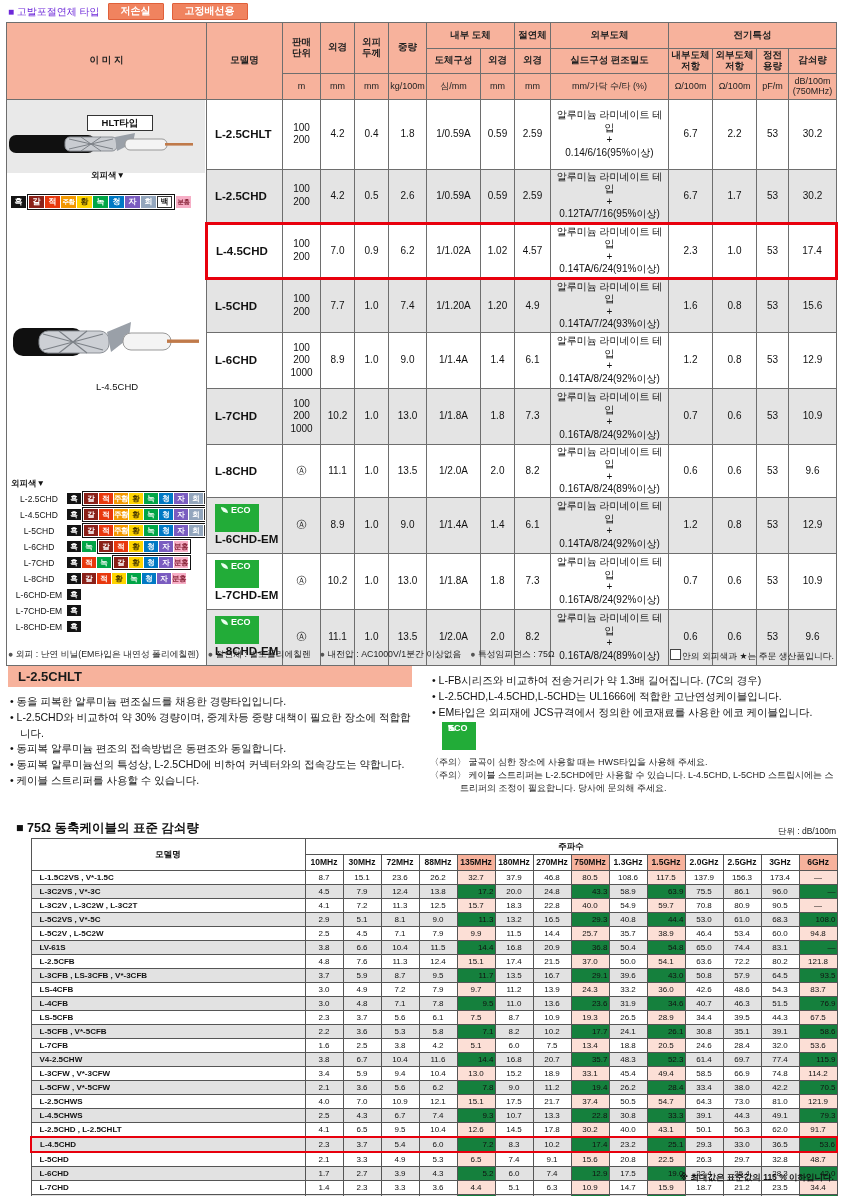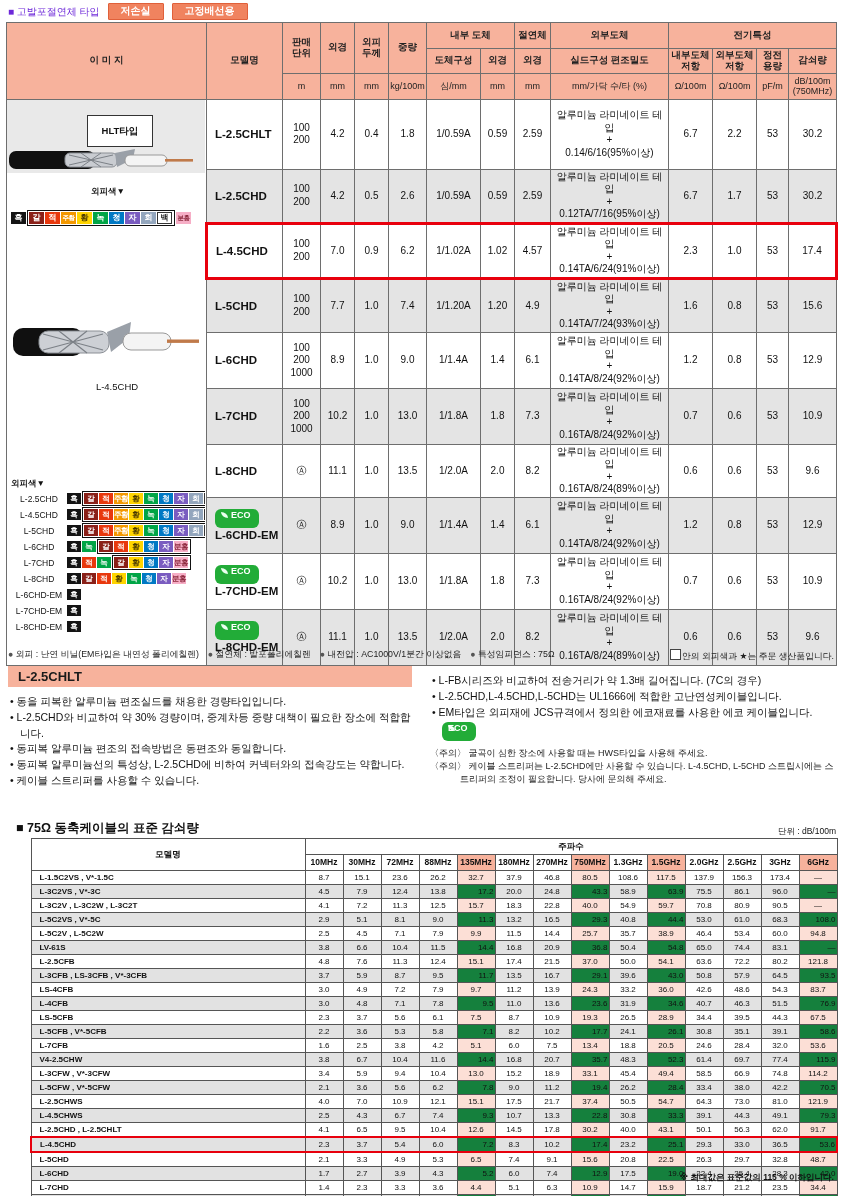--- a/index.html
+++ b/index.html
@@ -22,37 +22,37 @@
   .mname{font-weight:bold;font-size:11.5px;letter-spacing:0;}
   .shieldcell{font-size:9px;line-height:1.2;}
   .main tr.hl td{border-top:3px solid #e8000d;border-bottom:3px solid #e8000d;}
   .main tr.hl td:first-child{border-left:3px solid #e8000d;}
   .main tr.hl td:last-child{border-right:3px solid #e8000d;}
   .imgcell{position:relative;background:#fff;vertical-align:top;}
   
   .panel{position:absolute;inset:0;}
   .graybox{position:absolute;left:0;top:0;right:0;height:73px;background:#e9e9e9;}
   .typelabel{display:inline-block;border:1px solid #333;background:#fff;font-size:9.5px;font-weight:bold;
-             padding:8px 14px;line-height:14px;margin:3px 0 0 28px;}
+             padding:0 14px;line-height:14px;margin:3px 0 0 28px;}
   .jlabel{font-size:8.5px;font-weight:bold;margin:0 0 1px 4px;}
   .chiprow{display:flex;align-items:center;margin-left:4px;}
   .chip{display:inline-flex;align-items:center;justify-content:center;width:15px;height:12px;
         font-size:8px;font-weight:bold;margin-right:1px;flex:none;}
   .chip.two{font-size:6.5px;letter-spacing:-0.5px;}
   .cbox{display:inline-flex;border:1.5px solid #111;padding:1px;margin-right:1px;background:#fff;}
   .cable2wrap{position:absolute;left:4px;top:208px;}
   .cablecaption{font-size:9.5px;margin:2px 0 0 20px;}
   .jlabel2{position:absolute;left:4px;top:378px;font-size:8.5px;font-weight:bold;}
   .colorlist{position:absolute;left:4px;top:391px;right:2px;}
   .crow{display:flex;align-items:center;height:16px;}
   .cmodel{width:56px;font-size:8.5px;flex:none;}
   .crow .chip{width:14px;height:11px;font-size:7.5px;}
   
-  .eco{display:inline-flex;align-items:center;gap:3px;background:#22ac38;color:#fff;border-radius:6px;
-       font-size:9px;font-weight:bold;padding:0 8px 7px 6px;line-height:12px;}
+  .eco{display:inline-flex;align-items:center;gap:3px;background:#22ac38;color:#fff;border-radius:0;
+       font-size:9px;font-weight:bold;padding:0 8px 16px 6px;line-height:12px;}
   .leaf{display:inline-block;width:7px;height:6px;background:#eafff0;border-radius:0 100% 0 100%;}
   
   .fnote{position:absolute;left:8px;top:649px;width:826px;display:flex;justify-content:space-between;
          font-size:8.8px;color:#222;}
   .fnote .sq{display:inline-block;width:9px;height:9px;border:1px solid #444;background:#fff;
              vertical-align:-1px;margin-right:1px;}
   .dot{color:#555;}
   
   .sections{position:absolute;left:8px;top:666px;width:826px;display:flex;gap:18px;}
   .section{width:404px;}

